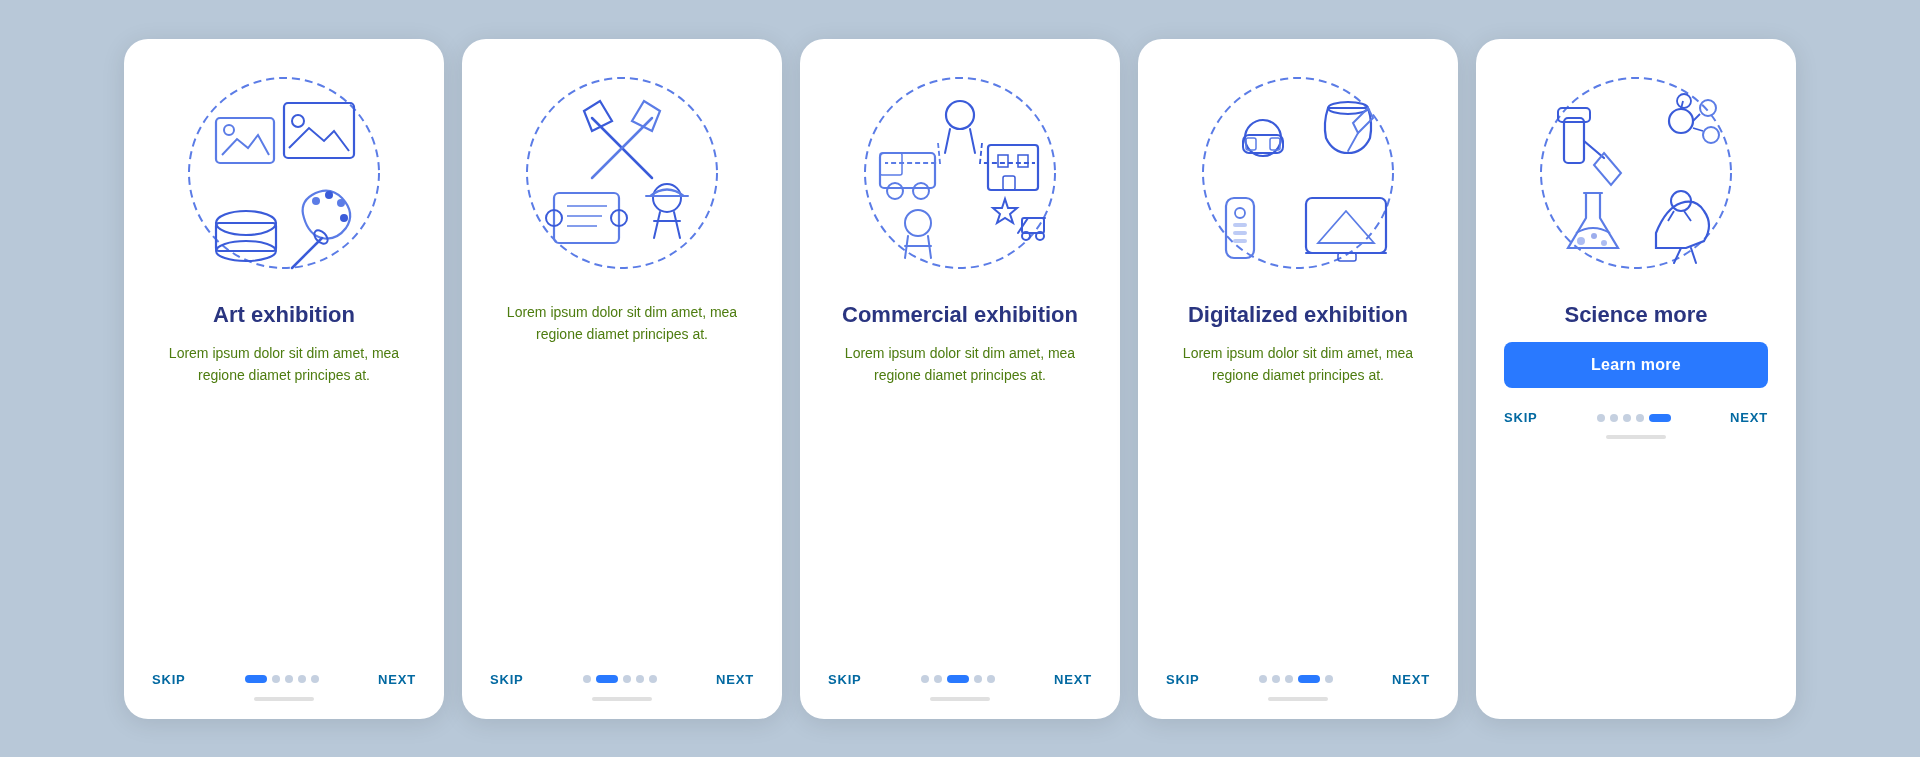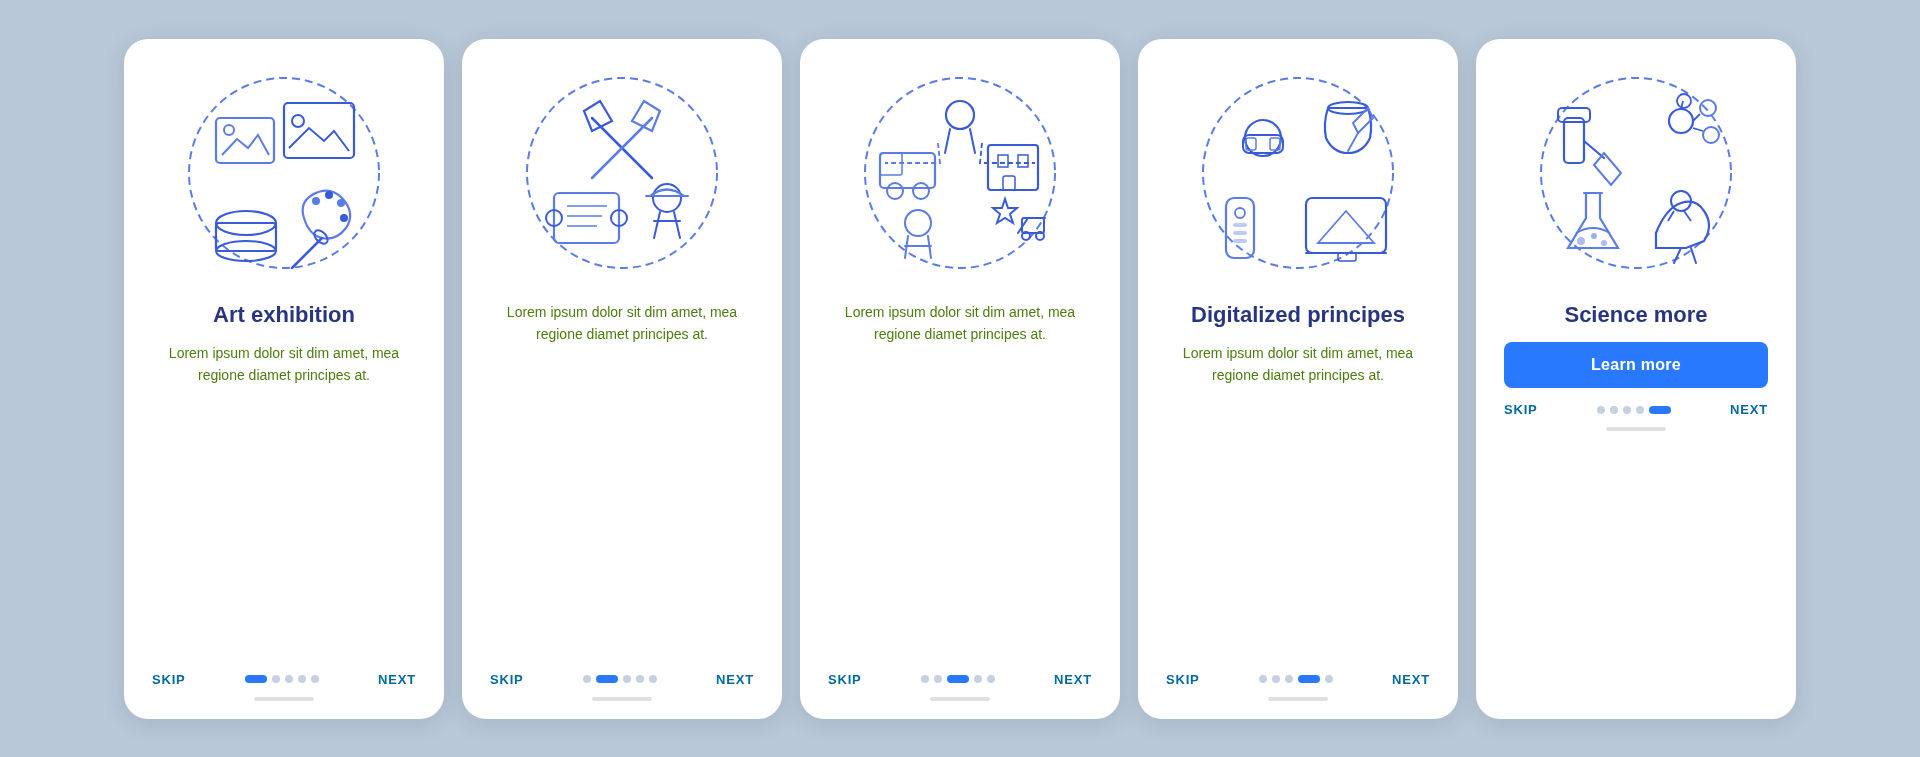--- a/index.html
+++ b/index.html
@@ -63,21 +63,21 @@
     }
     .learn-more-btn {
       background: #2979ff;
       color: #fff;
       border: none;
       border-radius: 8px;
       padding: 14px 36px;
       font-size: 16px;
       font-weight: 600;
       cursor: pointer;
-      margin-bottom: 2px;
+      margin-bottom: 10px;
       width: 100%;
       letter-spacing: 0.3px;
     }
     .card-footer {
       display: flex;
       align-items: center;
       justify-content: space-between;
       width: 100%;
       padding-top: 8px;
       margin-top: 4px;
@@ -229,20 +229,22 @@
         <path d="M55 183 L81 183" stroke="#5b7ce6" stroke-width="2" stroke-linecap="round"></path>
 
         <polygon points="152,145 155,136 158,145 167,145 160,151 163,160 155,155 147,160 150,151 143,145" stroke="#3a5bd9" stroke-width="2" fill="none"></polygon>
 
         <path d="M168 170 L178 155 L195 155" stroke="#3a5bd9" stroke-width="2" stroke-linecap="round" fill="none"></path>
         <rect x="172" y="155" width="22" height="15" rx="2" stroke="#3a5bd9" stroke-width="2" fill="none"></rect>
         <circle cx="176" cy="173" r="4" stroke="#3a5bd9" stroke-width="2" fill="none"></circle>
         <circle cx="190" cy="173" r="4" stroke="#3a5bd9" stroke-width="2" fill="none"></circle>
       </svg>
     </div>
+    <div class="card-title">Commercial
+exhibition</div>
     <div class="card-body">Lorem ipsum dolor sit dim amet, mea regione diamet principes at.</div>
     <div class="card-footer">
       <span class="footer-skip">SKIP</span>
       <div class="dots">
         <div class="dot"></div>
         <div class="dot"></div>
         <div class="dot active"></div>
         <div class="dot"></div>
         <div class="dot"></div>
       </div>
@@ -275,21 +277,21 @@
         <rect x="150" y="190" width="18" height="8" rx="2" stroke="#3a5bd9" stroke-width="1.5" fill="none"></rect>
 
         <rect x="38" y="135" width="28" height="60" rx="8" stroke="#5b7ce6" stroke-width="2.2" fill="none"></rect>
         <circle cx="52" cy="150" r="5" stroke="#5b7ce6" stroke-width="1.8" fill="none"></circle>
         <rect x="45" y="160" width="14" height="4" rx="2" fill="#5b7ce6" opacity="0.4"></rect>
         <rect x="45" y="168" width="14" height="4" rx="2" fill="#5b7ce6" opacity="0.4"></rect>
         <rect x="45" y="176" width="14" height="4" rx="2" fill="#5b7ce6" opacity="0.4"></rect>
       </svg>
     </div>
     <div class="card-title">Digitalized
-principes</div>
+exhibition</div>
     <div class="card-body">Lorem ipsum dolor sit dim amet, mea regione diamet principes at.</div>
     <div class="card-footer">
       <span class="footer-skip">SKIP</span>
       <div class="dots">
         <div class="dot"></div>
         <div class="dot"></div>
         <div class="dot"></div>
         <div class="dot active"></div>
         <div class="dot"></div>
       </div>

